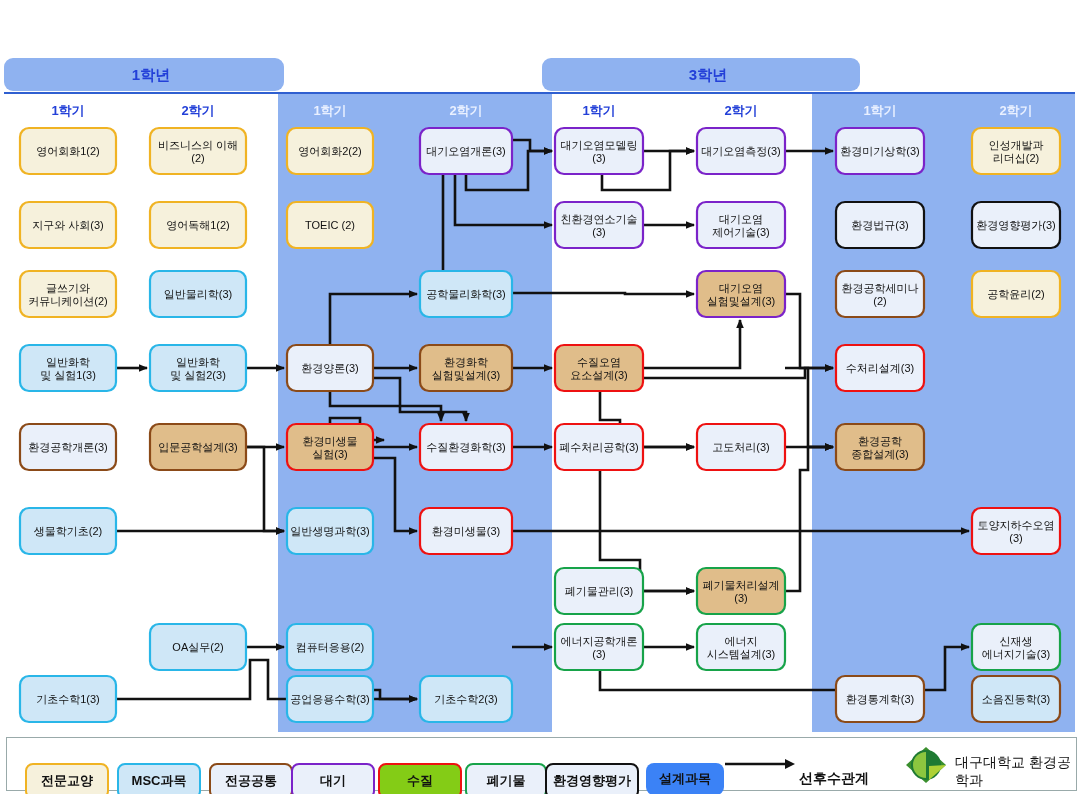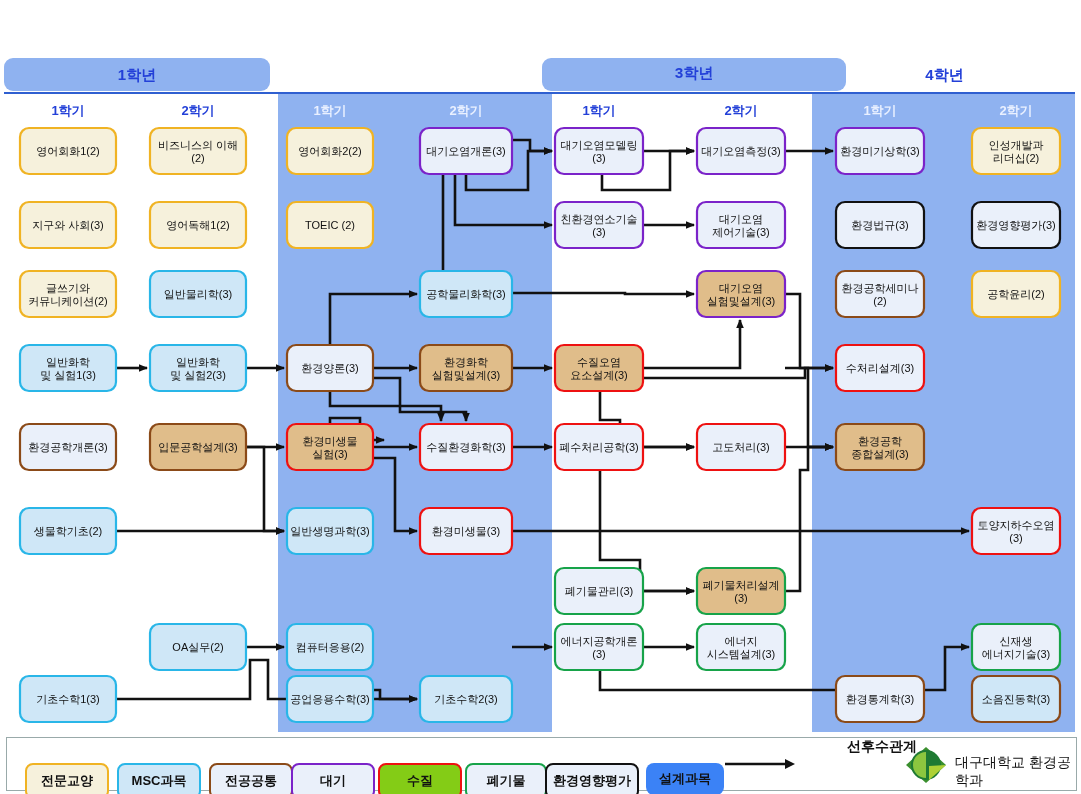--- a/index.html
+++ b/index.html
@@ -7,21 +7,21 @@
   #root{position:relative;width:1081px;height:794px;}
   #title{
     position:absolute;left:0;top:8px;width:1081px;text-align:center;
     font-size:27px;font-weight:bold;color:#1a33cc;letter-spacing:2px;
     font-family:"Liberation Sans","DejaVu Sans",sans-serif;
   }
   .yearhdr{
     position:absolute;height:33px;line-height:33px;text-align:center;
     font-size:15px;font-weight:bold;color:#2340d8;border-radius:9px;
   }
-  .yearhdr.filled{background:#8fb2f0;}
+  .yearhdr.filled{background:#8fb2f0;padding-left:14px;}
   .semhdr{
     position:absolute;height:22px;line-height:22px;text-align:center;
     font-size:13px;font-weight:bold;color:#2340d8;
   }
   .semhdr.onblue{color:#e9f0ff;}
   .band{position:absolute;background:#8fb2f0;}
   .hline{position:absolute;background:#2f5fd0;height:2px;}
   svg.layer{position:absolute;left:0;top:0;width:1081px;height:794px;overflow:visible;}
   .node text{font-family:"Liberation Sans","DejaVu Sans",sans-serif;font-size:11px;fill:#111;text-anchor:middle;}
   .node rect{stroke-width:2.2;}
@@ -35,22 +35,21 @@
 </head>
 <body>
 
 <div id="root">
 
 
   <div class="band" style="left:278px;top:94px;width:274px;height:638px;"></div>
   <div class="band" style="left:812px;top:94px;width:263px;height:638px;"></div>
 
   <div class="yearhdr filled" style="left:4px;top:58px;width:266px;">1학년</div>
-  <div class="yearhdr filled" style="left:542px;top:58px;width:304px;font-family:Liberation Mono, monospace;">3학년</div>
-  <div class="yearhdr" style="left:814px;top:58px;width:261px;">4학년</div>
+  <div class="yearhdr filled" style="left:542px;top:58px;width:304px;">3학년</div>
 
   <div class="hline" style="left:4px;top:92px;width:1071px;"></div>
 
   <div class="semhdr" style="left:20px;top:100px;width:96px;">1학기</div>
   <div class="semhdr" style="left:150px;top:100px;width:96px;">2학기</div>
   <div class="semhdr onblue" style="left:287px;top:100px;width:86px;">1학기</div>
   <div class="semhdr onblue" style="left:420px;top:100px;width:92px;">2학기</div>
   <div class="semhdr" style="left:555px;top:100px;width:88px;">1학기</div>
   <div class="semhdr" style="left:697px;top:100px;width:88px;">2학기</div>
   <div class="semhdr onblue" style="left:836px;top:100px;width:88px;">1학기</div>
@@ -344,21 +343,21 @@
         <div class="legendbox" style="left: 284px; top: 10px; width: 80px; height: 32px; background: rgb(234, 240, 250); border: 2.6px solid rgb(123, 35, 201);">대기</div>
         <div class="legendbox" style="left: 371px; top: 10px; width: 80px; height: 32px; background: #84cc16; border: 2.6px solid rgb(238, 17, 17);">수질</div>
         <div class="legendbox" style="left: 458px; top: 10px; width: 78px; height: 32px; background: rgb(234, 240, 250); border: 2.6px solid rgb(23, 163, 73);">폐기물</div>
         <div class="legendbox" style="left: 538px; top: 10px; width: 90px; height: 32px; background: rgb(234, 240, 250); border: 2.6px solid rgb(17, 17, 17);">환경영향평가</div>
         <div class="legendbox" style="left: 639px; top: 10px; width: 78px; height: 32px; background: #3b82f6; border: 0px;">설계과목</div>
       </div>
     <svg style="position:absolute;left:718px;top:18px;width:72px;height:16px;">
       <line x1="0" y1="8" x2="60" y2="8" stroke="#111" stroke-width="2.6"></line>
       <path d="M60,3 L70,8 L60,13 z" fill="#111"></path>
     </svg>
-    <div class="legend-arrow-label" style="left:792px;top:0;margin-left:48px;">선후수관계</div>
+    <div class="legend-arrow-label" style="left:792px;top:32px;">선후수관계</div>
     <svg style="position:absolute;left:898px;top:8px;width:42px;height:38px;">
       <path d="M21,1 L41,19 L21,37 L1,19 z" fill="#3a8f2e"></path>
       <path d="M21,4 A15,15 0 0 1 21,34 A15,15 0 0 1 21,4 z" fill="#1f7a33"></path>
       <path d="M21,6 A13,13 0 0 0 21,32 z" fill="#8cc63f"></path>
       <path d="M24,20 L41,19 L24,34 z" fill="#aed136"></path>
     </svg>
     <div class="dept" style="left:948px;top:16px;">대구대학교 환경공학과</div>
   </div>
 
 </div>

